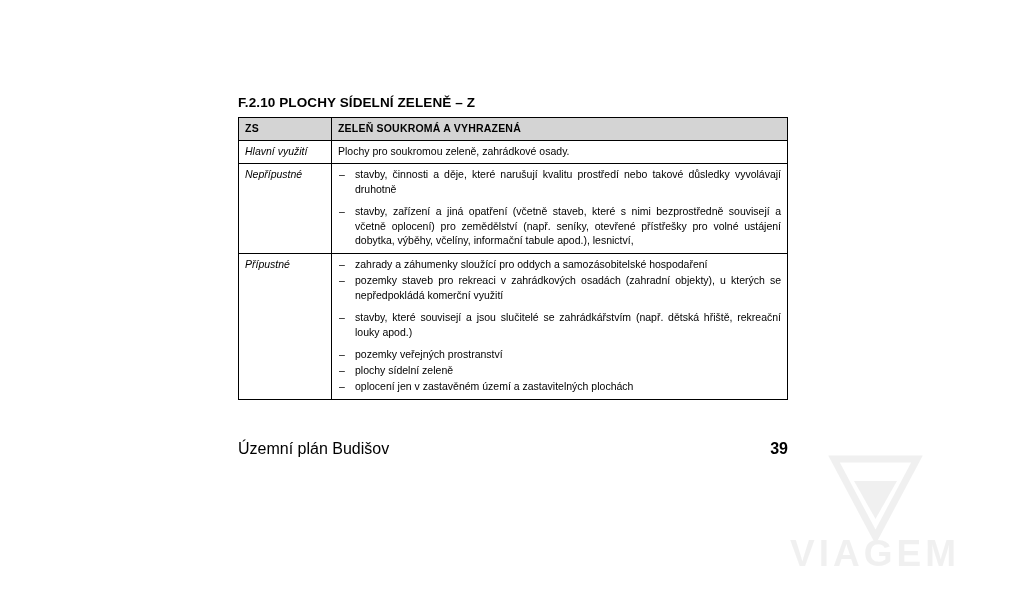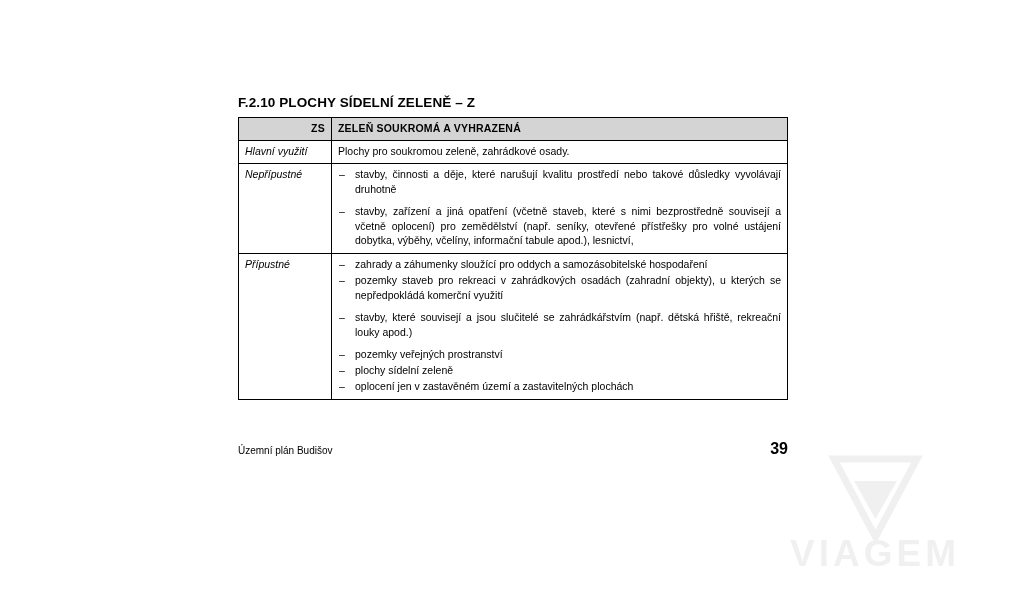--- a/index.html
+++ b/index.html
@@ -53,21 +53,21 @@
   }
   .hdr-row td {
     background: #d4d4d4;
     font-weight: bold;
     font-size: 11px;
     padding-top: 7px;
     padding-bottom: 7px;
     vertical-align: middle;
   }
   .hdr-code {
-    text-align: right;
+    text-align: left;
     letter-spacing: 0.3px;
   }
   .hdr-name {
     letter-spacing: 0.2px;
     margin-top: 48px;
   }
   .lbl {
     font-style: italic;
     font-size: 10.5px;
   }
@@ -98,21 +98,21 @@
   .footer {
     position: absolute;
     left: 238px;
     top: 440px;
     width: 550px;
     display: flex;
     justify-content: space-between;
     align-items: baseline;
   }
   .footer-left {
-    font-size: 10px;
+    font-size: 16px;
     color: #000000;
   }
   .footer-page {
     font-size: 16px;
     font-weight: bold;
     color: #000000;
   }
   
   .watermark {
     position: absolute;

